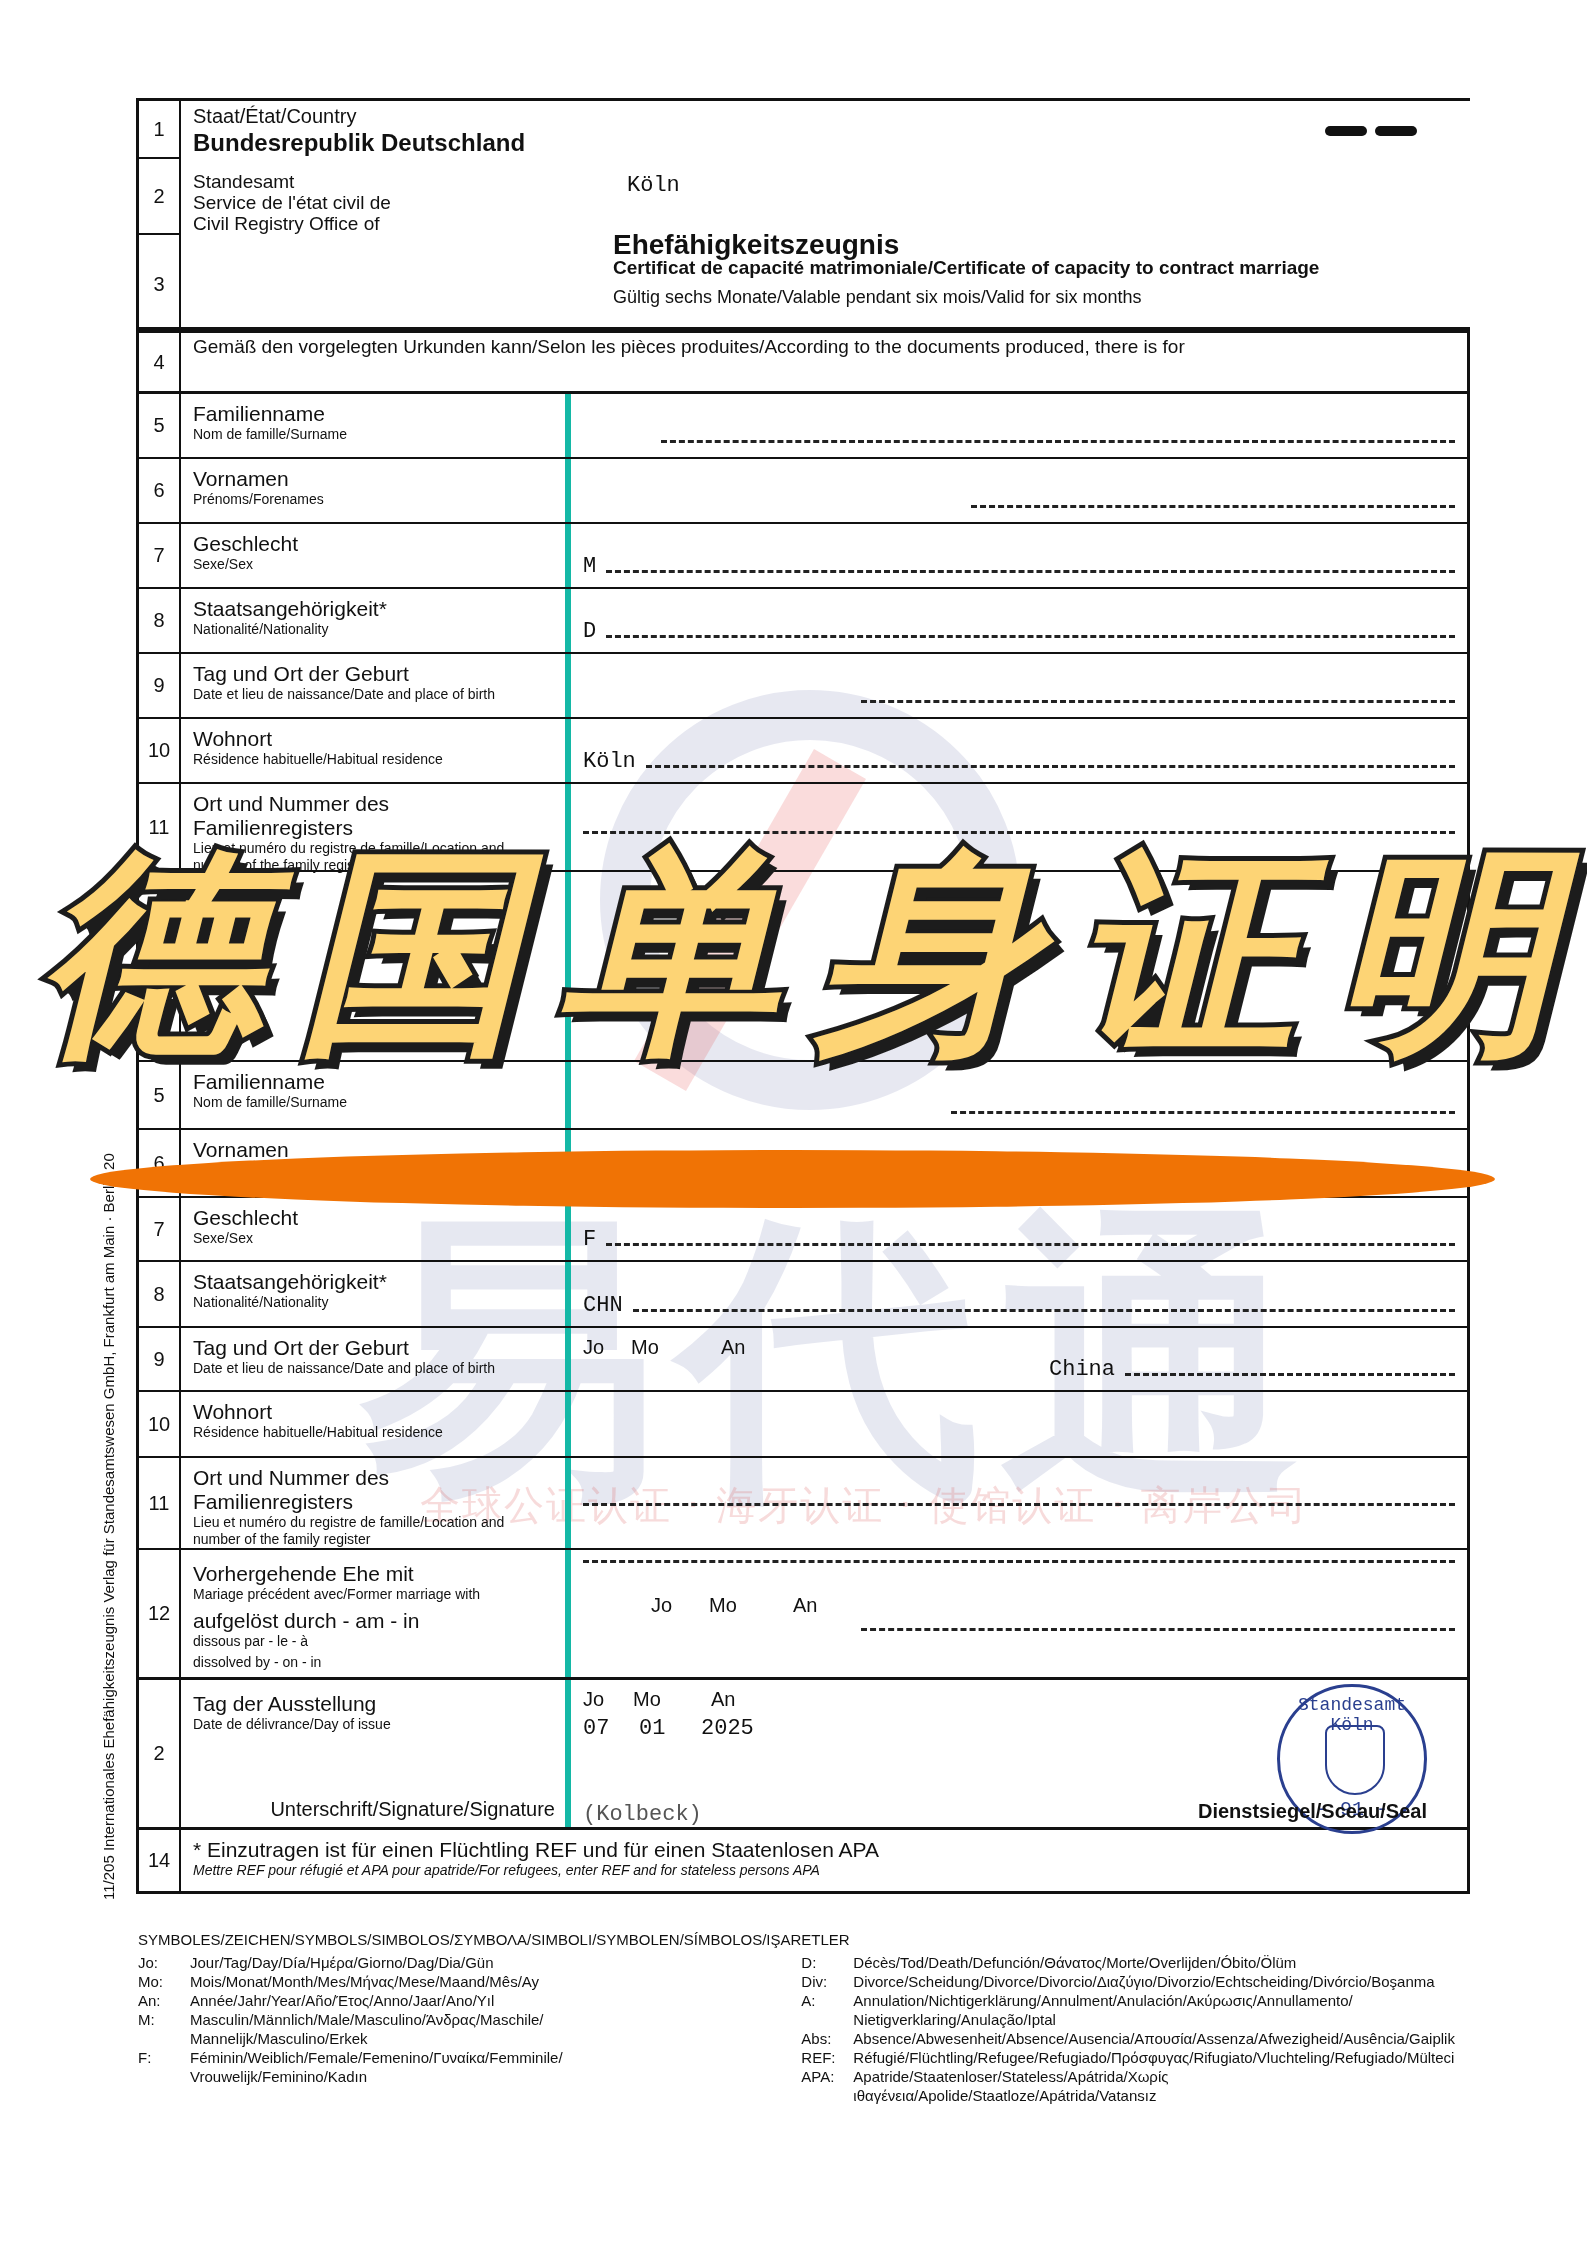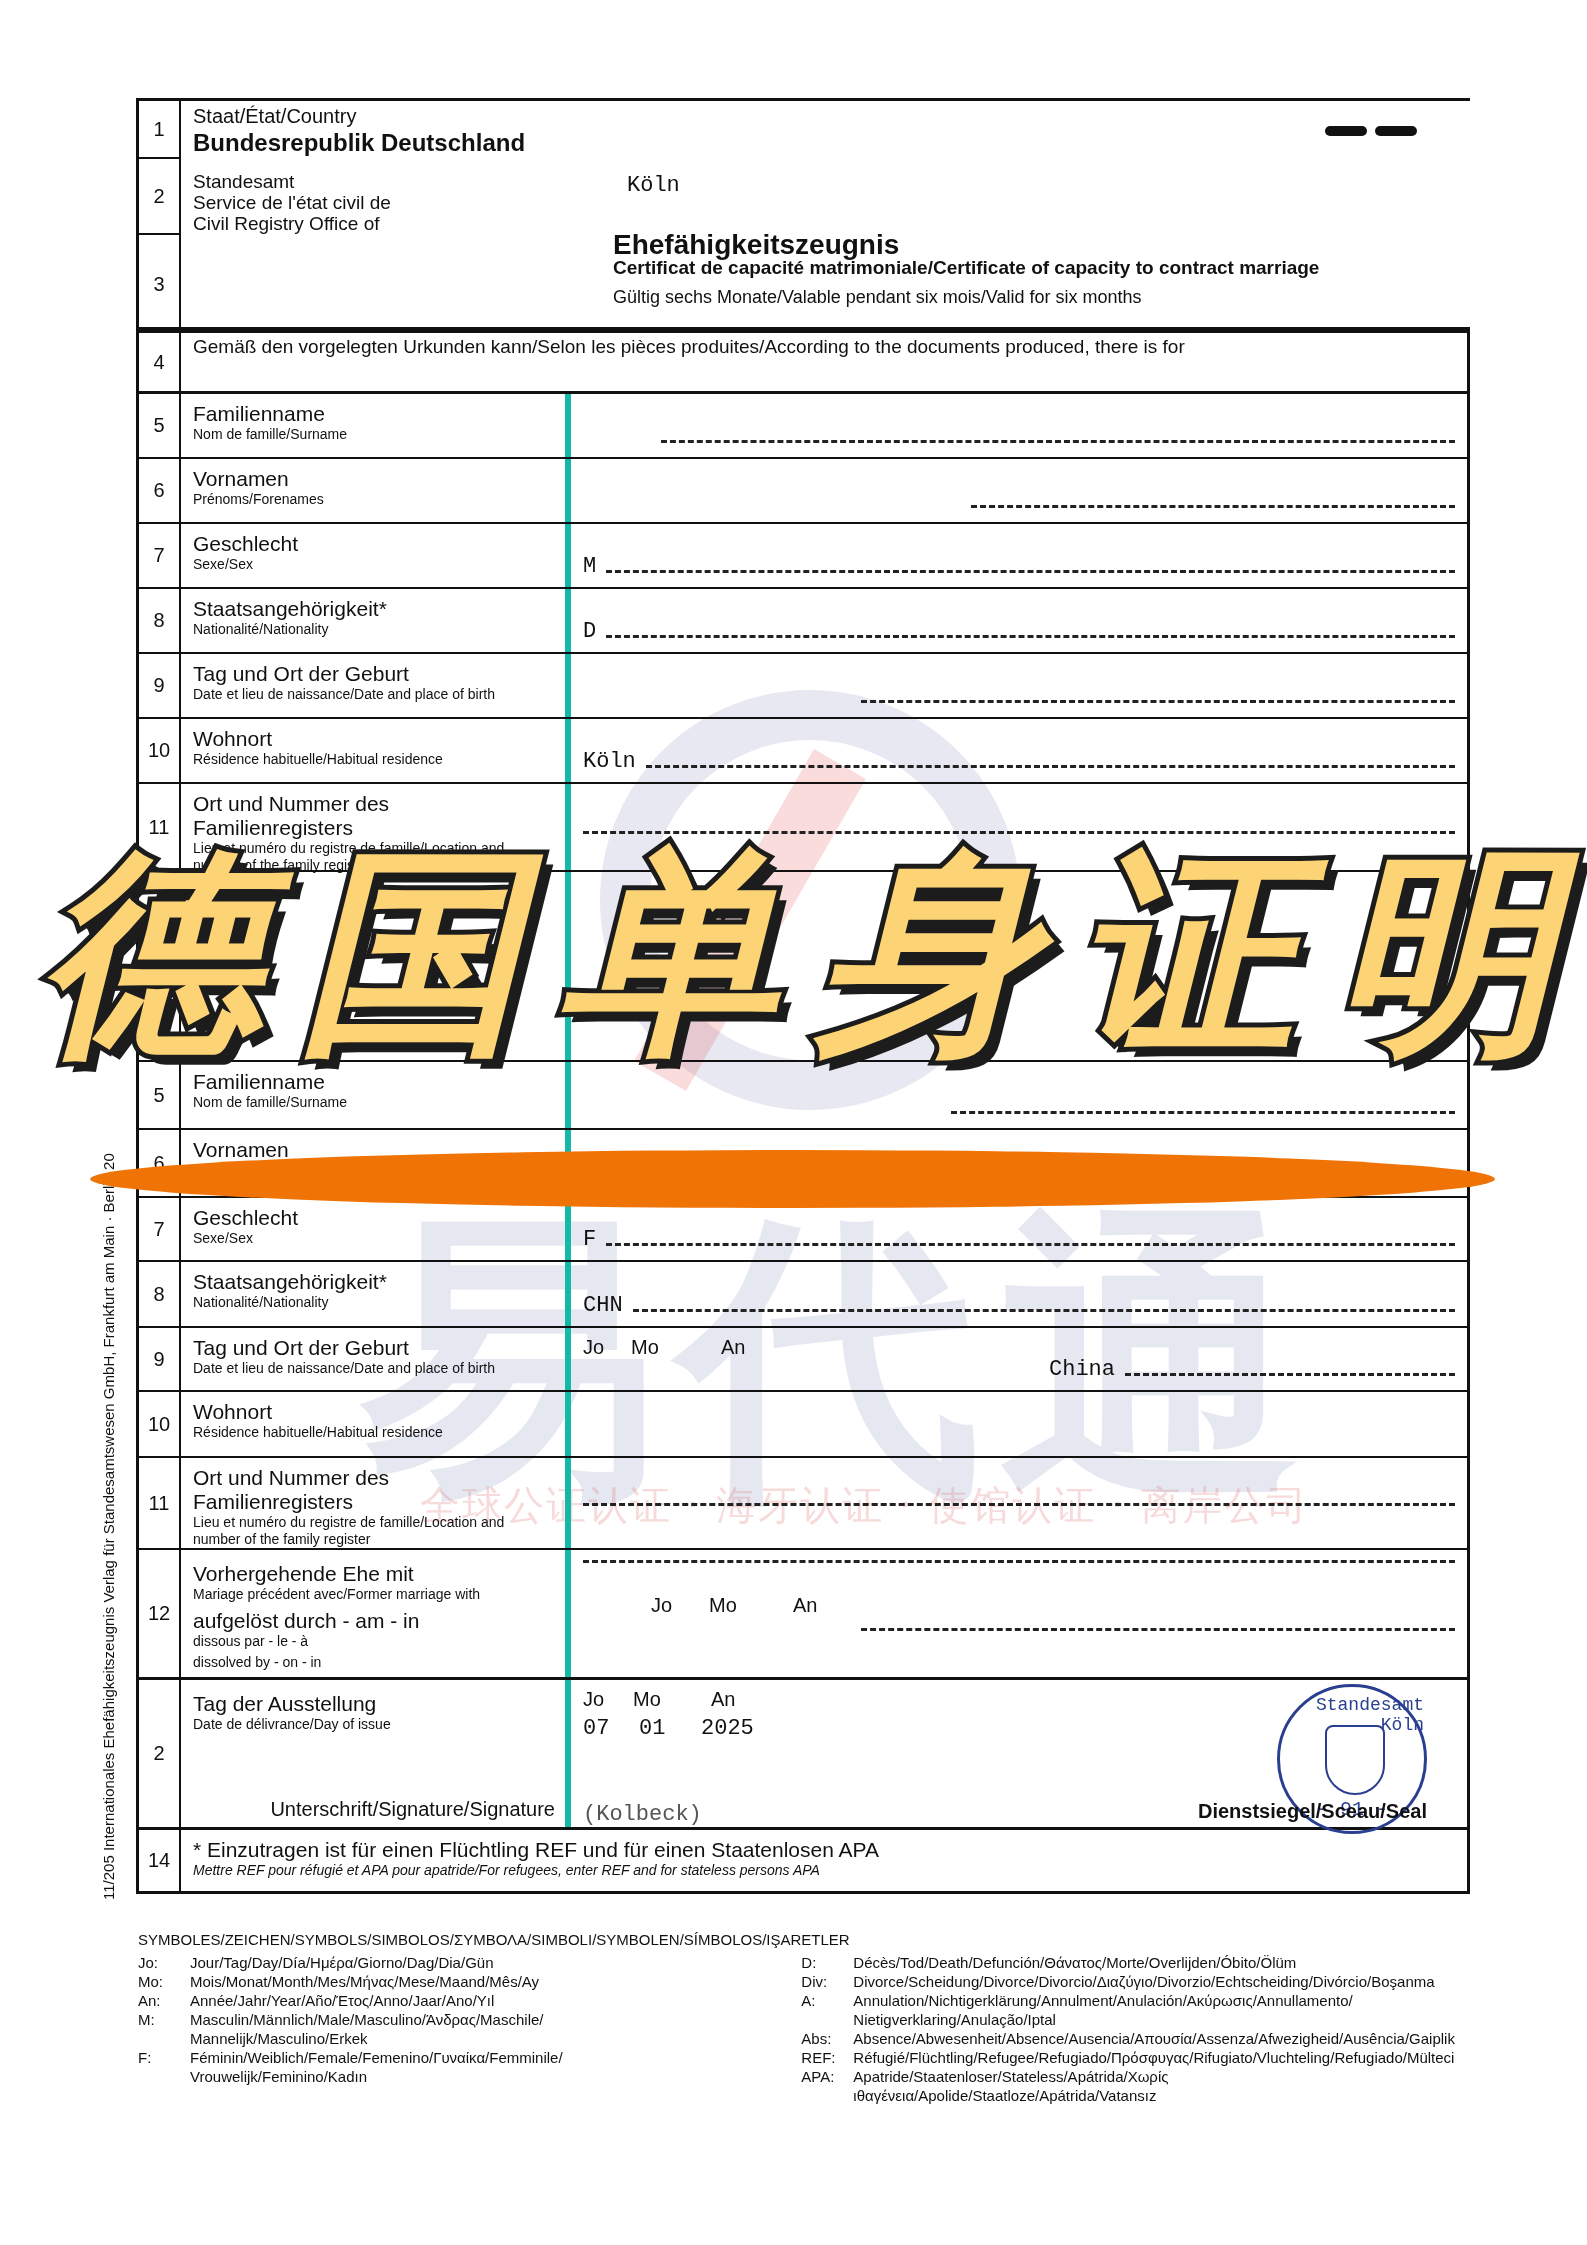--- a/index.html
+++ b/index.html
@@ -37,21 +37,21 @@
   .wm-slash { position: absolute; left: 720px; top: 740px; width: 60px; height: 360px; background: rgba(230,80,80,0.2); transform: rotate(30deg); }
   .wm-brand { position: absolute; left: 360px; top: 1160px; font-family: "DejaVu Sans", sans-serif; font-size: 300px; font-weight: bold; color: rgba(100,110,170,0.16); letter-spacing: 20px; pointer-events:none; }
   .wm-line { position: absolute; left: 420px; top: 1478px; font-family: "DejaVu Sans", sans-serif; font-size: 40px; color: rgba(220,90,90,0.22); letter-spacing: 2px; white-space: nowrap; }
 
   .side-text { position: absolute; left: 100px; top: 1900px; transform-origin: 0 0; transform: rotate(-90deg); font-size: 15px; white-space: nowrap; }
 
   .topmark { position: absolute; left: 1325px; top: 122px; }
   .topmark i { display: inline-block; width: 42px; height: 10px; background: #111; border-radius: 6px; margin-right: 8px; }
 
   .seal { position: absolute; right: 40px; top: 4px; width: 150px; height: 150px; border: 3px solid #2a3f8f; border-radius: 50%; color: #2a3f8f; }
-  .seal .stext { position: absolute; top: 8px; left: 0; right: 0; text-align: right; font-size: 18px; }
+  .seal .stext { position: absolute; top: 8px; left: 0; right: 0; text-align: center; font-size: 18px; }
   .seal .crest { position: absolute; left: 45px; top: 38px; width: 60px; height: 70px; border: 2px solid #2a3f8f; border-radius: 8px 8px 30px 30px; }
   .seal .snum { position: absolute; bottom: 10px; left: 0; right: 0; text-align: center; font-size: 20px; }
 
   
   .legend { position: absolute; left: 138px; top: 1930px; width: 1330px; font-size: 15px; line-height: 19px; }
   .legend .head { margin-bottom: 4px; }
   .legend .cols { display: flex; }
   .legend .col { flex: 1; }
   .legend .col.right { padding-left: 130px; flex: 1.25; }
   .legend .item { display: flex; }

